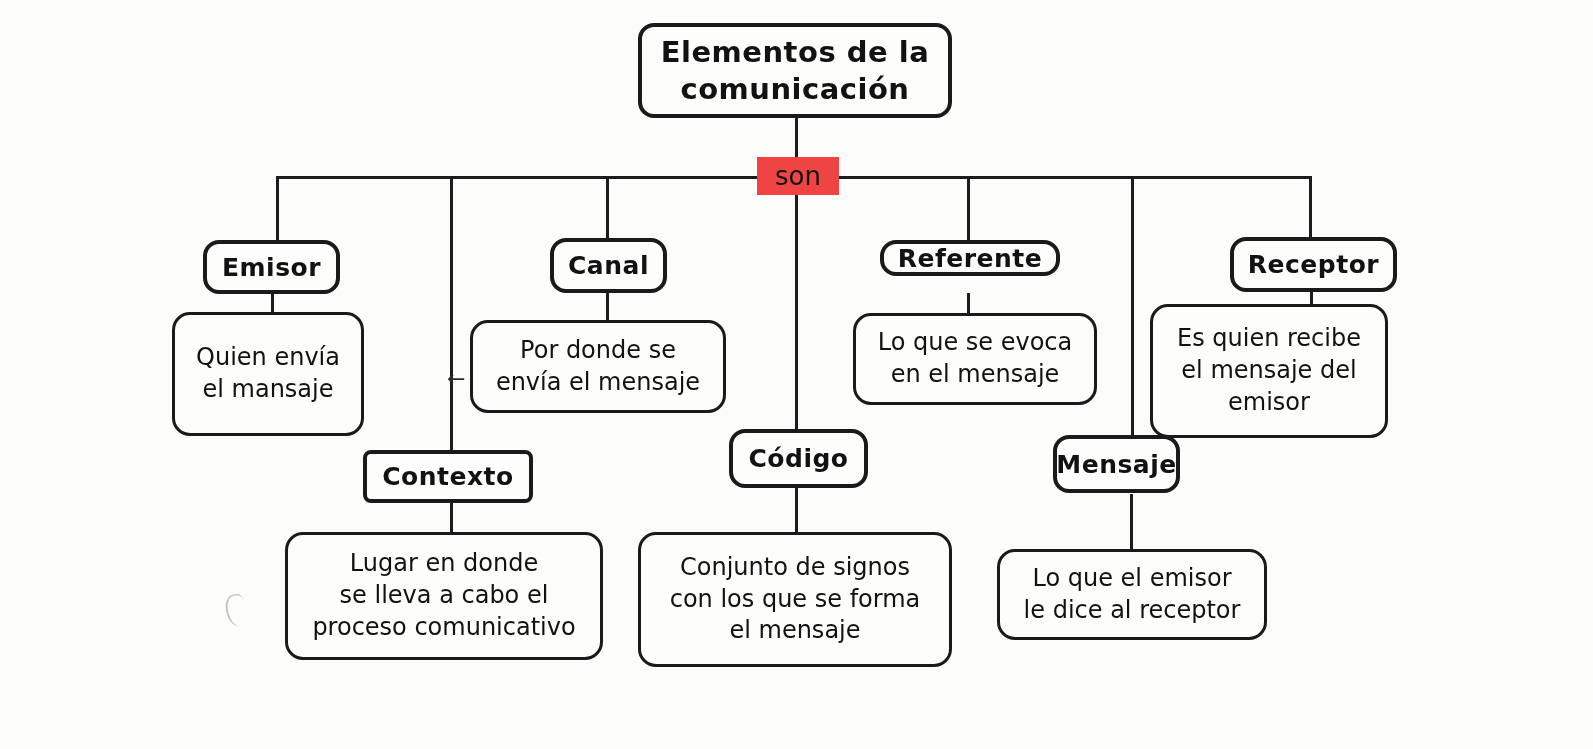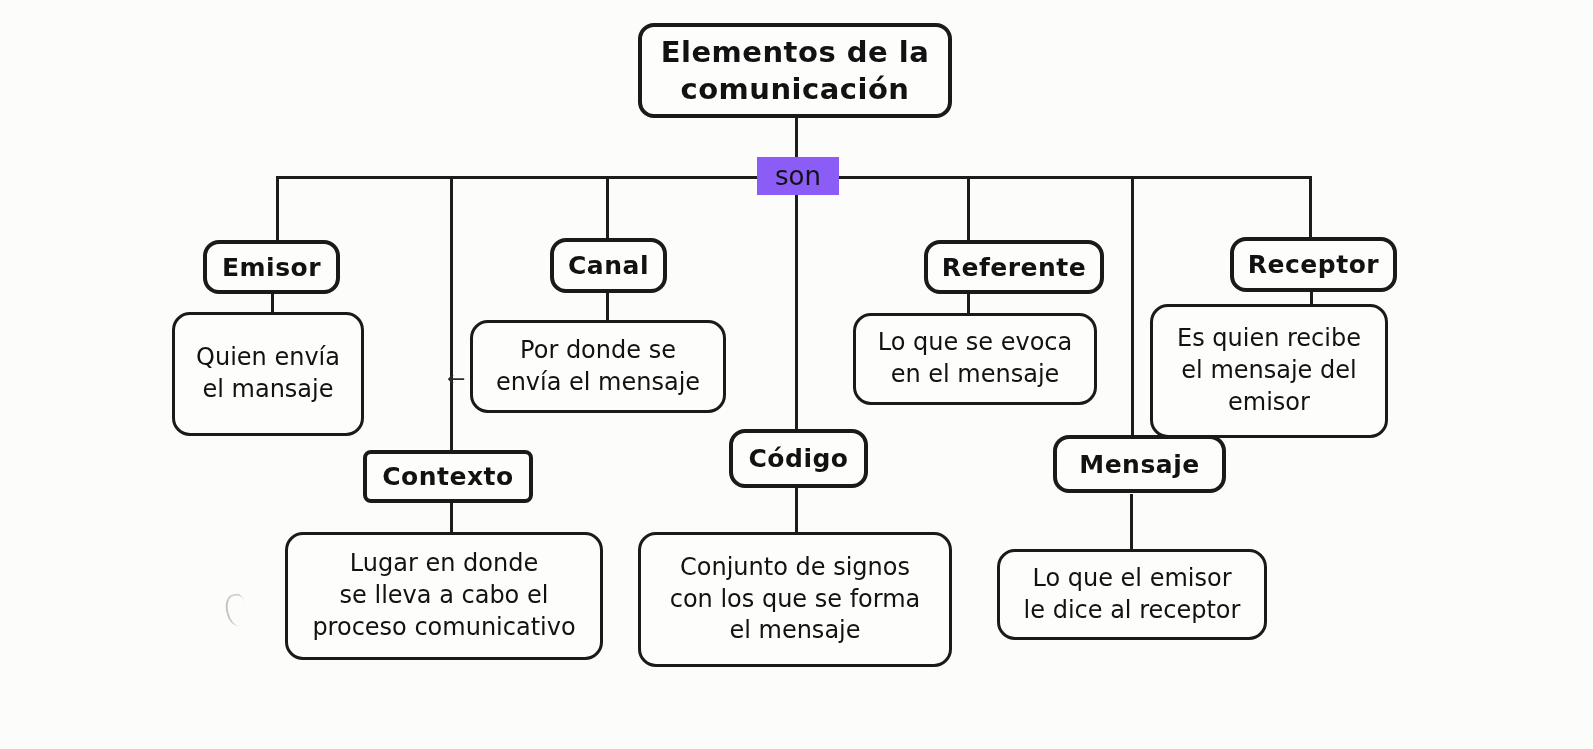--- a/index.html
+++ b/index.html
@@ -55,21 +55,21 @@
     font-size: 24px;
     padding: 4px 8px;
   }
   
   #son-label {
     position: absolute;
     left: 757px;
     top: 157px;
     width: 82px;
     height: 38px;
-    background: #8b5cf6;
+    background: #ef4444;
     display: flex;
     align-items: center;
     justify-content: center;
     font-size: 26px;
     z-index: 3;
   }
   
   #title-box   { left: 638px; top: 23px;  width: 314px; height: 95px; z-index: 2; }
   #trunk-vline { left: 795px; top: 116px; width: 3px;   height: 316px; }
   #main-hline  { left: 276px; top: 176px; width: 1036px; height: 3px; }
@@ -86,22 +86,22 @@
   #stub-referente { left: 967px;  top: 293px; width: 3px; height: 20px; }
   #stub-receptor  { left: 1310px; top: 291px; width: 3px; height: 15px; }
   #stub-contexto  { left: 450px;  top: 502px; width: 3px; height: 30px; }
   #stub-codigo    { left: 795px;  top: 488px; width: 3px; height: 46px; }
   #stub-mensaje   { left: 1130px; top: 494px; width: 3px; height: 57px; }
   
   #emisor-label    { left: 203px;  top: 240px; width: 137px; height: 54px; }
   #contexto-label  { left: 363px;  top: 450px; width: 170px; height: 53px; border-radius: 8px; }
   #canal-label     { left: 550px;  top: 238px; width: 117px; height: 55px; }
   #codigo-label    { left: 729px;  top: 429px; width: 139px; height: 59px; }
-  #referente-label { left: 880px;  top: 240px; width: 180px; height: 54px; margin-left: 44px; }
-  #mensaje-label   { left: 1053px; top: 435px; width: 173px; height: 58px; }
+  #referente-label { left: 880px;  top: 240px; width: 180px; height: 36px; }
+  #mensaje-label   { left: 1053px; top: 435px; width: 127px; height: 58px; }
   #receptor-label  { left: 1230px; top: 237px; width: 167px; height: 55px; }
   
   #emisor-desc    { left: 172px;  top: 312px; width: 192px; height: 124px; }
   #contexto-desc  { left: 285px;  top: 532px; width: 318px; height: 128px; }
   #canal-desc     { left: 470px;  top: 320px; width: 256px; height: 93px; }
   #codigo-desc    { left: 638px;  top: 532px; width: 314px; height: 135px; }
   #referente-desc { left: 853px;  top: 313px; width: 244px; height: 92px; }
   #mensaje-desc   { left: 997px;  top: 549px; width: 270px; height: 91px; }
   #receptor-desc  { left: 1150px; top: 304px; width: 238px; height: 134px; }
   

